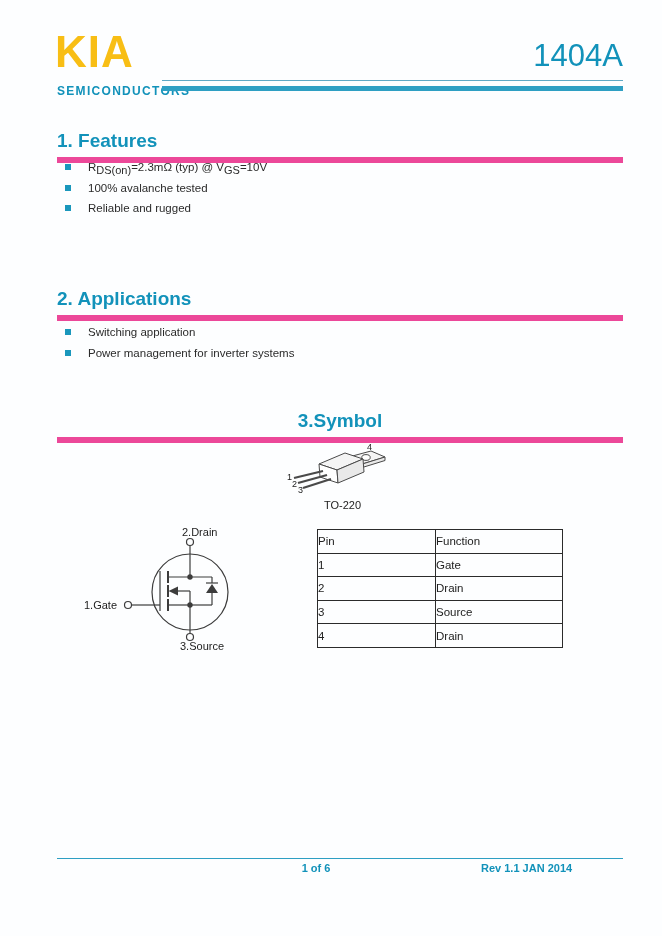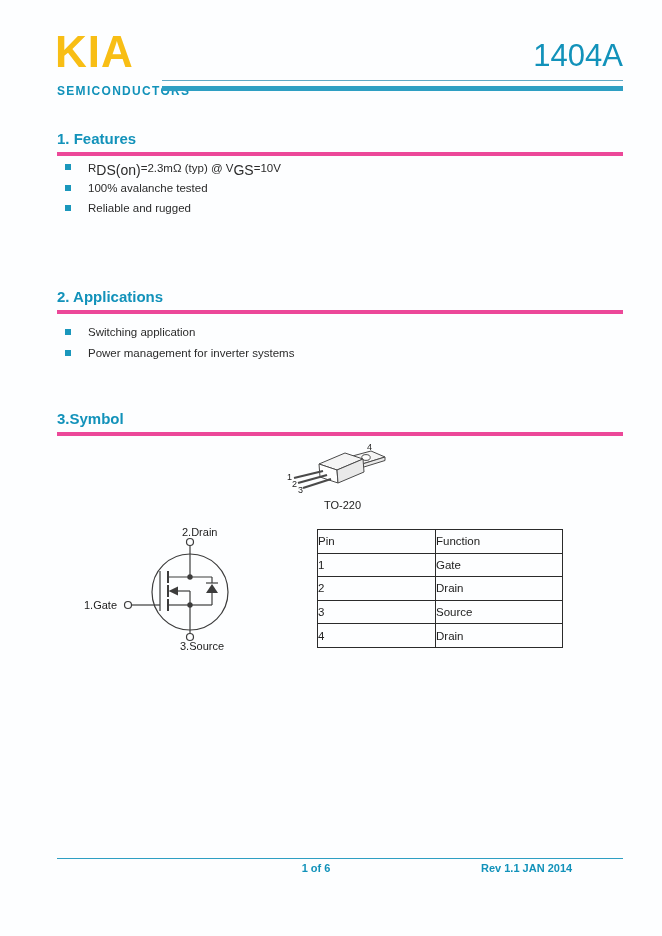--- a/index.html
+++ b/index.html
@@ -15,34 +15,34 @@
     color:#F8BE15; letter-spacing:1px; line-height:1; }
   .logo-sub { left:57px; top:84px; font-size:12px; font-weight:bold;
     color:#1292BA; letter-spacing:1.3px; }
   .header-sub { left:162px; top:36px; font-size:13px; font-weight:bold;
     color:#1292BA; line-height:19px; white-space:pre-line; }
   .part-number { right:39px; top:38px; font-size:31px; color:#1292BA; }
   .header-thin { left:162px; top:80px; width:461px; height:1px; background:#5FA8C4; }
   .header-bar  { left:162px; top:86px; width:461px; height:5px; background:#2E9FC3; }
 
   
-  .sec-title { left:57px; width:566px; color:#1292BA; font-size:15px;
-    font-weight:bold; padding-bottom:5px; border-bottom:4px solid #ec4899; }
+  .sec-title { left:57px; width:566px; color:#1292BA; font-size:19px;
+    font-weight:bold; padding-bottom:5px; border-bottom:6px solid #ec4899; }
   #features-title { top:130px; }
   #applications-title { top:288px; }
-  #symbol-title { top:410px; }
+  #symbol-title { top:410px;text-align:center; }
 
   
   ul.blist { left:57px; margin:0; padding:0; list-style:none; position:absolute; }
   #features-list { top:157px; }
   #applications-list { top:322px; }
   ul.blist li { display:flex; align-items:center; height:20.6px; }
   ul.blist .bullet { width:6px; height:6px; background:#1A97BC; margin:0 17px 0 8px; flex:none; }
   ul.blist .li-text { font-size:11.5px; color:#2B2B2B; }
-  .li-text .sub { font-size:14px; position:relative; top:2.5px; }
+  .li-text .sub { font-size:11px; position:relative; top:2.5px; }
 
   
   #package-block { left:285px; top:441px; width:115px; height:74px; }
   #package-label { left:285px; top:499px; width:115px; text-align:center;
     font-size:11px; color:#222; }
   #mosfet-block { left:80px; top:512px; width:180px; height:150px; }
   svg .ln { stroke:#3C3C3C; stroke-width:1.2; fill:none; }
   svg .thick { stroke:#3C3C3C; stroke-width:2; fill:none; }
   svg .fillshape { fill:#3C3C3C; stroke:none; }
   svg .lbl { font-family:"Liberation Sans", sans-serif; font-size:11px; fill:#222; }

